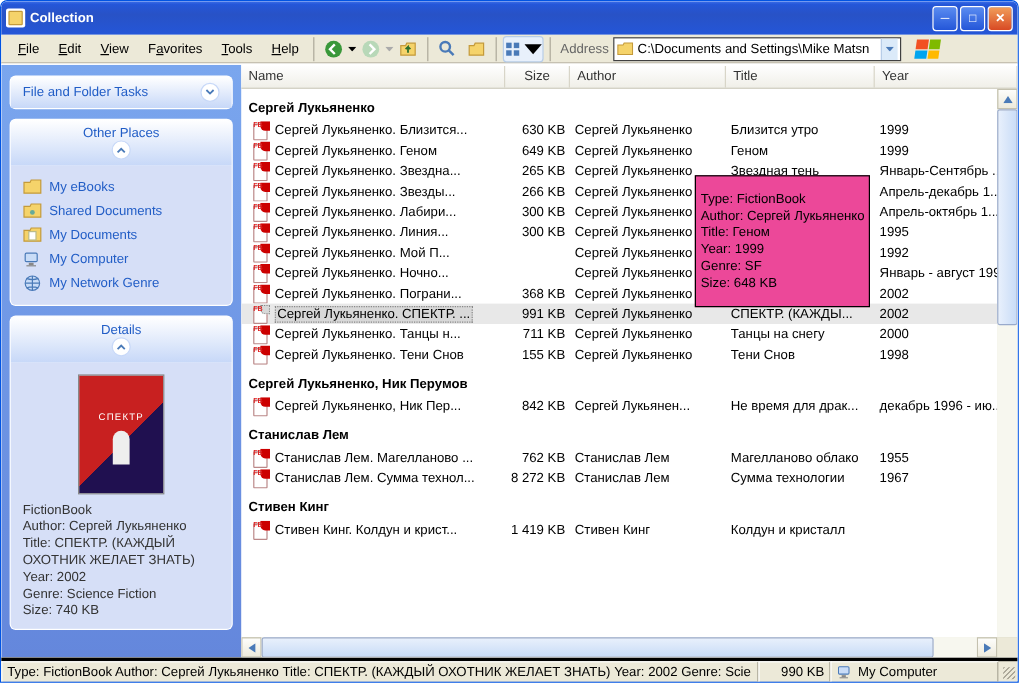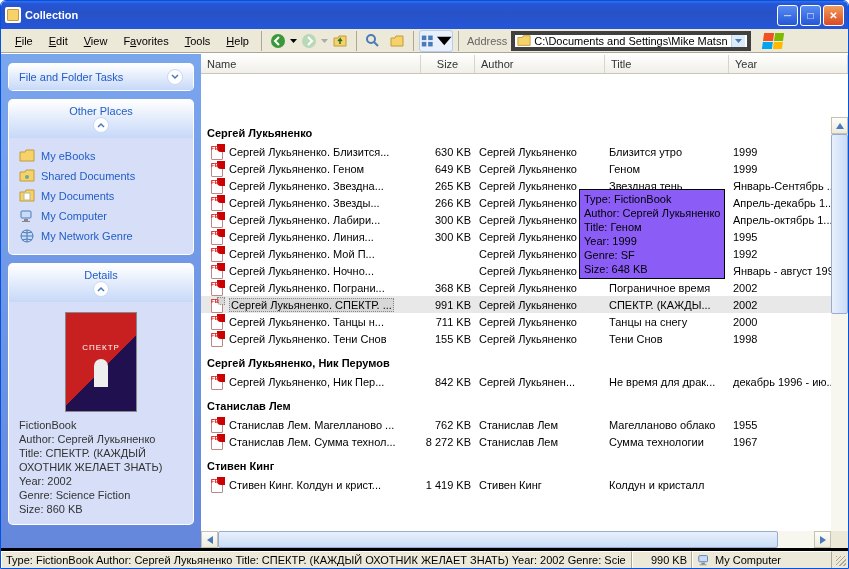--- a/index.html
+++ b/index.html
@@ -15,21 +15,21 @@
 .titlebar .winbtn.close { background: linear-gradient(#f19e5a,#d84a24); }
 
 
 .menubar { height: 24px; background: #ece9d8; display: flex; align-items: center; padding: 0 6px; border-bottom: 1px solid #aca899; }
 .menubar .mitem { padding: 2px 8px; cursor: default; }
 .menubar .mitem u { text-decoration: underline; }
 .menubar .tbtn { width: 22px; height: 22px; margin: 0 1px; display:flex; align-items:center; justify-content:center; border-radius:3px; }
 .menubar .tbtn svg { width:16px; height:16px; }
 .menubar .sep { width:1px; height:20px; background:#aca899; margin:0 4px; }
 .menubar .addr { padding:0 4px; color:#666; }
-.menubar .addrbox { flex-basis: 240px; height: 20px; border:4px solid #404040; background:#fff; display:flex; align-items:center; padding:0 2px; overflow:hidden; }
+.menubar .addrbox { flex-basis: 240px; height: 20px; border:1px solid #404040; background:#fff; display:flex; align-items:center; padding:0 2px; overflow:hidden; }
 .menubar .addrbox .folder { width:14px; height:14px; margin-right:3px; flex-shrink:0; }
 .menubar .addrbox input { border:none; outline:none; flex:1; background:transparent; font-size:11px; }
 .menubar .addrbox .dd { width:14px; height:18px; background:#dbeaf9; border-left:1px solid #b7cde8; display:flex; align-items:center; justify-content:center; }
 .menubar .winlogo { width:36px; height:22px; margin-left:4px; position:relative; display:flex; align-items:center; justify-content:center; }
 .menubar .winlogo .flag { width:20px; height:16px; display:grid; grid-template: 1fr 1fr / 1fr 1fr; gap:1px; transform: skewX(-8deg); }
 .menubar .winlogo .flag span:nth-child(1){background:#f25022;} .menubar .winlogo .flag span:nth-child(2){background:#7fba00;} .menubar .winlogo .flag span:nth-child(3){background:#00a4ef;} .menubar .winlogo .flag span:nth-child(4){background:#ffb900;}
 .dd-arrow { width:7px; height:4px; }
 
 
 .content { flex:1; display:flex; background:#fff; overflow:hidden; border-top:1px solid #fff; }
@@ -41,21 +41,21 @@
 .panel-head .chev svg { width:8px; height:8px; }
 .panel-body { background:#d6dff7; padding:8px 10px; border-radius:0 0 4px 4px; }
 .panel-body .pitem { display:flex; align-items:center; gap:6px; padding:2px 0; color:#215dc6; cursor:default; }
 .panel-body .pitem svg, .panel-body .pitem .ico { width:16px; height:16px; flex-shrink:0; }
 .details-img { width:72px; height:100px; margin:2px auto 6px; background: linear-gradient(135deg,#c82020 0 55%,#201050 55%); position:relative; border:1px solid #888; }
 .details-img::after { content:"СПЕКТР"; position:absolute; top:30px; left:0; right:0; color:#fff; font-size:8px; text-align:center; letter-spacing:1px; }
 .details-img::before { content:""; position:absolute; left:28px; top:46px; width:14px; height:28px; background:#eee; border-radius:7px 7px 0 0; }
 .panel-body .dline { color:#333; padding:1px 0; }
 
 
-.main { flex:1; display:flex; flex-direction:column; overflow:hidden; position:relative;gap:43px; }
+.main { flex:1; display:flex; flex-direction:column; overflow:hidden; position:relative; }
 .cols { display:flex; height:20px; background: linear-gradient(#fefefe,#f0efe8); border-bottom:1px solid #cac7b8; border-top:1px solid #fff; }
 .cols .col { padding:3px 6px; border-right:1px solid #d8d5c8; color:#333; cursor:default; white-space:nowrap; overflow:hidden; }
 .c-name { width: 220px; }
 .c-size { width: 54px; text-align:center; }
 .c-author { width: 130px; }
 .c-title { width: 124px; }
 .c-year { flex:1; }
 .list { flex:1; overflow:hidden; position:relative; }
 .group { font-weight:bold; padding:10px 6px 4px 6px; color:#000; }
 .row { display:flex; align-items:center; height:17px; padding:0 2px; white-space:nowrap; }
@@ -76,21 +76,21 @@
 .vscroll { position:absolute; right:0; top:0; bottom:0; width:17px; background:#f1efe2; display:flex; flex-direction:column; }
 .vscroll .arr, .hscroll .arr { height:17px; width:17px; background: linear-gradient(#fdfdfb,#edeadc); border:1px solid #c4c1af; display:flex; align-items:center; justify-content:center; }
 .vscroll .track { flex:1; background:#f7f7ef; position:relative; }
 .vscroll .thumb { position:absolute; left:0; right:0; top:0; height:180px; background: linear-gradient(90deg,#e8f0fc,#c9dcf7); border:1px solid #9ac; border-radius:2px; }
 .hscroll { position:absolute; left:0; right:17px; bottom:0; height:17px; background:#f1efe2; display:flex; }
 .hscroll .track { flex:1; background:#f7f7ef; position:relative; }
 .hscroll .thumbh { position:absolute; top:0; bottom:0; left:0; width:560px; background: linear-gradient(#e8f0fc,#c9dcf7); border:1px solid #9ac; border-radius:2px; }
 .corner { position:absolute; right:0; bottom:0; width:17px; height:17px; background:#ece9d8; }
 
 
-.tip { position:absolute; left:378px; top:72px; background:#8b5cf6; border:1px solid #000; padding:2px 4px; font-size:11px; line-height:14px; z-index:50; }
+.tip { position:absolute; left:378px; top:72px; background:#ec4899; border:1px solid #000; padding:12px 4px; font-size:11px; line-height:14px; z-index:50; }
 
 
 .statusbar { height:20px; background:#ece9d8; border-top:3px solid #000000; display:flex; align-items:center; }
 .statusbar .cell { border:1px solid #aca899; border-top-color:#fff; border-left-color:#fff; padding:1px 4px; height:18px; display:flex; align-items:center; overflow:hidden; }
 .statusbar .cell.s1 { flex:1; }
 .statusbar .cell.s2 { width:60px; justify-content:flex-end; }
 .statusbar .cell.s3 { width:140px; gap:4px; }
 .statusbar .globe { width:14px; height:14px; }
 .grip { width:16px; height:16px; position:relative; }
 .grip::before { content:""; position:absolute; right:2px; bottom:2px; width:10px; height:10px; background: repeating-linear-gradient(135deg,#aca899 0 1px,transparent 1px 3px); }
@@ -259,21 +259,21 @@
           </span>
       </div>
       <div class="panel-body">
         <div class="details-img"></div>
         <div class="dline">FictionBook</div>
         <div class="dline">Author: Сергей Лукьяненко</div>
         <div class="dline">Title: СПЕКТР. (КАЖДЫЙ</div>
         <div class="dline">ОХОТНИК ЖЕЛАЕТ ЗНАТЬ)</div>
         <div class="dline">Year: 2002</div>
         <div class="dline">Genre: Science Fiction</div>
-        <div class="dline">Size: 860 KB</div>
+        <div class="dline">Size: 740 KB</div>
       </div>
     </div>
   </div>
 
   <div class="main">
     <div class="cols">
       <div class="col c-name">Name</div>
       <div class="col c-size">Size</div>
       <div class="col c-author">Author</div>
       <div class="col c-title">Title</div>

